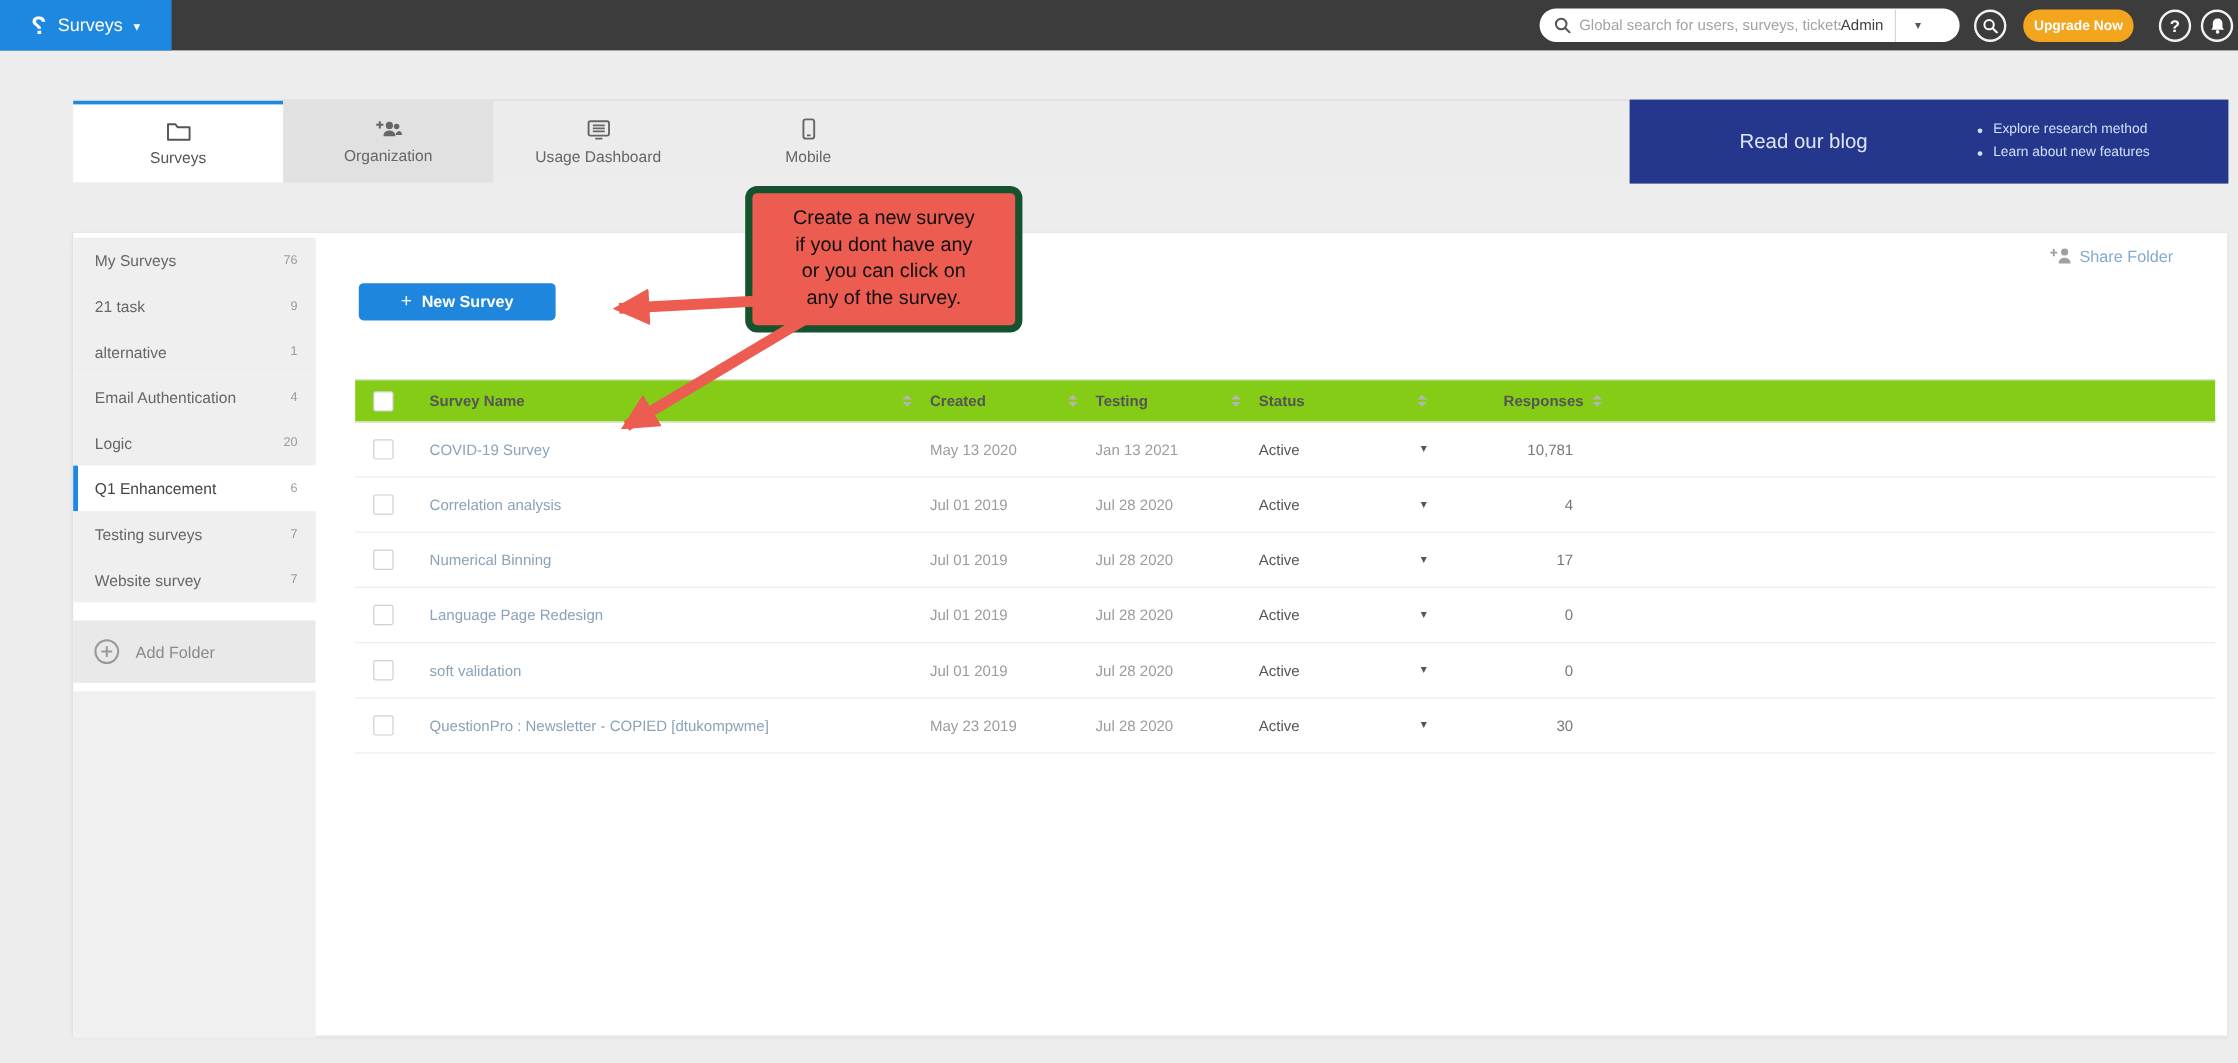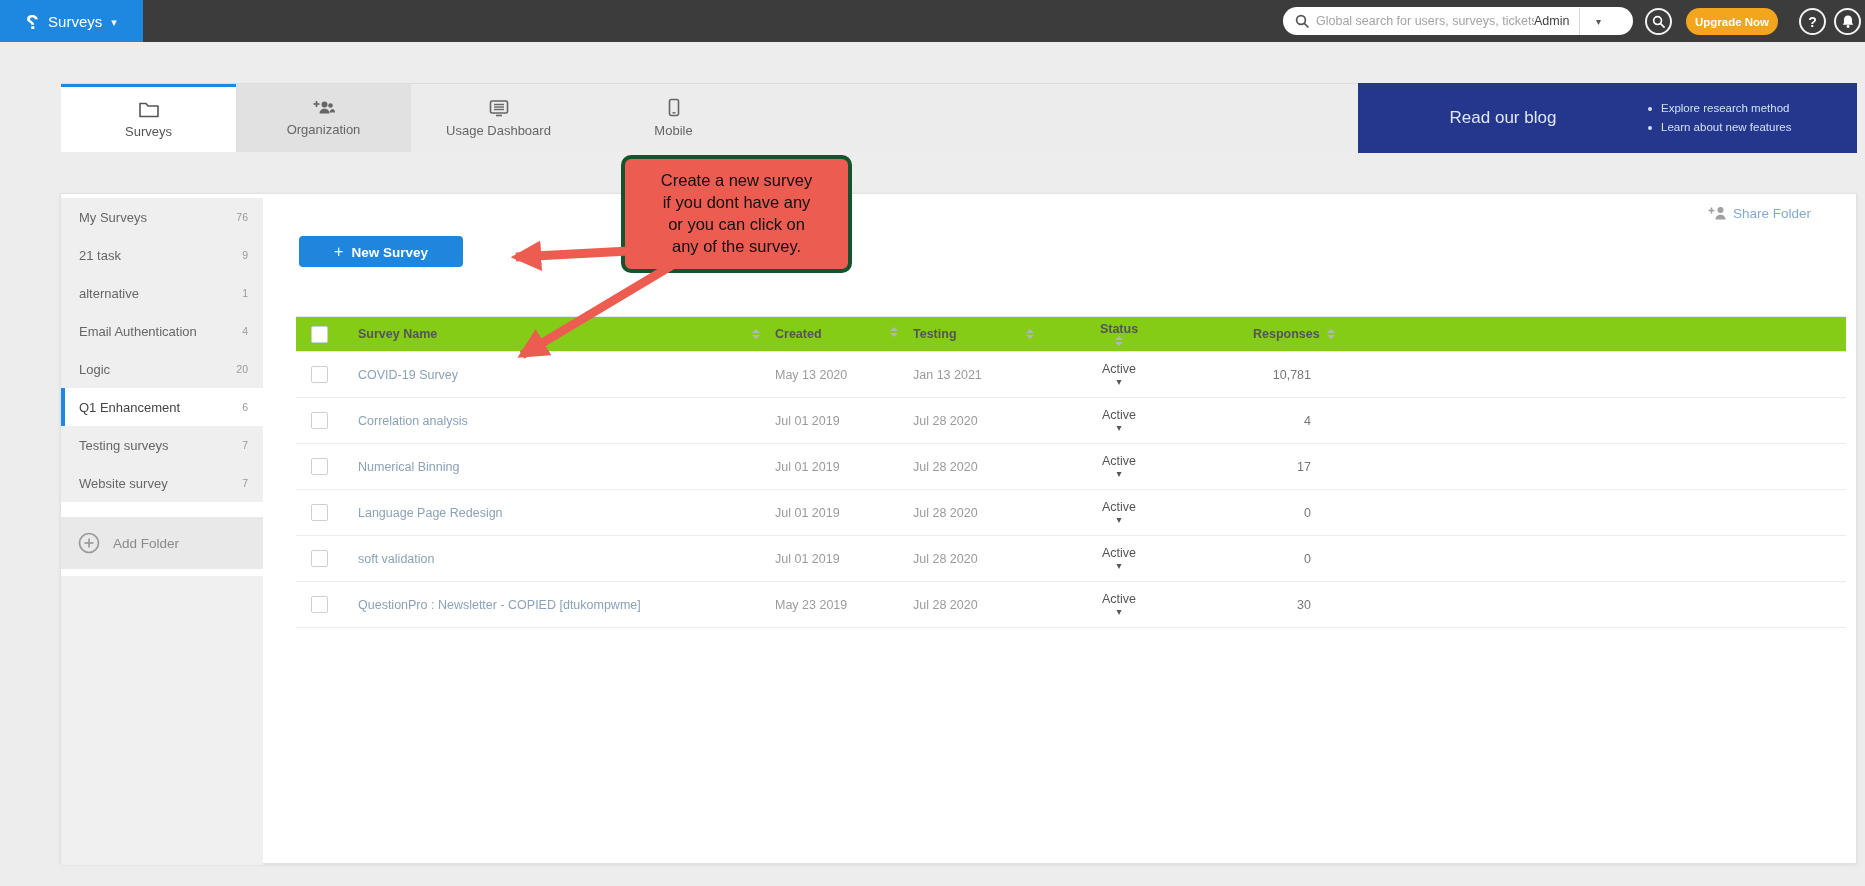--- a/index.html
+++ b/index.html
@@ -62,38 +62,38 @@
   .new-survey { position:absolute; left:238px; top:42px; width:164px; height:31px; background:#1e87dd;
     border:none; border-radius:4px; color:#fff; font-family:inherit; font-size:13.5px; font-weight:700; cursor:pointer; }
   .new-survey .plus { font-size:16px; font-weight:400; margin-right:8px; }
   
   .table { position:absolute; left:235px; top:122px; width:1550px; }
   .thead { display:flex; align-items:center; height:36px; background:#84cc16;
     border-top:1px solid #e7e7e7; border-bottom:1px solid #e7e7e7; font-size:12.5px; font-weight:700; color:#555; }
   .trow { display:flex; align-items:center; height:46px; border-bottom:1px solid #ececec; font-size:12.5px; }
   .c-cb { width:47px; padding-left:15px; }
   .c-name { width:417px; padding-left:15px; display:flex; align-items:center; justify-content:space-between; }
-  .c-created { width:138px; padding-left:15px; display:flex; align-items:flex-start; justify-content:space-between; }
+  .c-created { width:138px; padding-left:15px; display:flex; align-items:center; justify-content:space-between; }
   .c-modified { width:136px; padding-left:15px; display:flex; align-items:center; justify-content:space-between; }
-  .c-status { width:167px; padding-left:15px; padding-right:12px; display:flex; align-items:center; justify-content:space-between;flex-direction:column; }
+  .c-status { width:167px; padding-left:15px; padding-right:12px; display:flex; align-items:center; justify-content:space-between; }
   .c-resp { width:110px; }
   .thead .c-resp { display:flex; align-items:center; gap:7px; padding-left:52px; }
   .trow .c-resp { text-align:right; color:#777; }
   .cbx { width:17px; height:17px; border:1px solid #cfcfcf; border-radius:2px; background:#fff; cursor:pointer; }
   .sort { display:inline-flex; flex-direction:column; gap:2px; cursor:pointer; }
   .sort i { display:block; width:0; height:0; border-left:4px solid transparent; border-right:4px solid transparent; }
   .sort i.up { border-bottom:4px solid #b5b5b5; }
   .sort i.dn { border-top:4px solid #b5b5b5; }
   .s-link { color:#8ba2b8; cursor:pointer; }
   .s-date { color:#9b9b9b; }
   .s-status { color:#555; }
   .row-caret { color:#555; font-size:10px; cursor:pointer; }
   
   .callout { position:absolute; left:621px; top:155px; width:231px; background:#ed5c50;
-    border:4px solid #14532d; border-radius:10px; padding:10px 6px 12px; text-align:center;
+    border:6px solid #14532d; border-radius:10px; padding:10px 6px 12px; text-align:center;
     font-size:16.5px; line-height:22px; color:#101010; white-space:pre-line; }
   .arrows { position:absolute; left:470px; top:225px; pointer-events:none; }
 </style>
 </head>
 <body>
 
 <div class="topbar">
   <div class="logo-box">
     <span class="logo-glyph">?</span>
     <span class="prod">Surveys</span>

